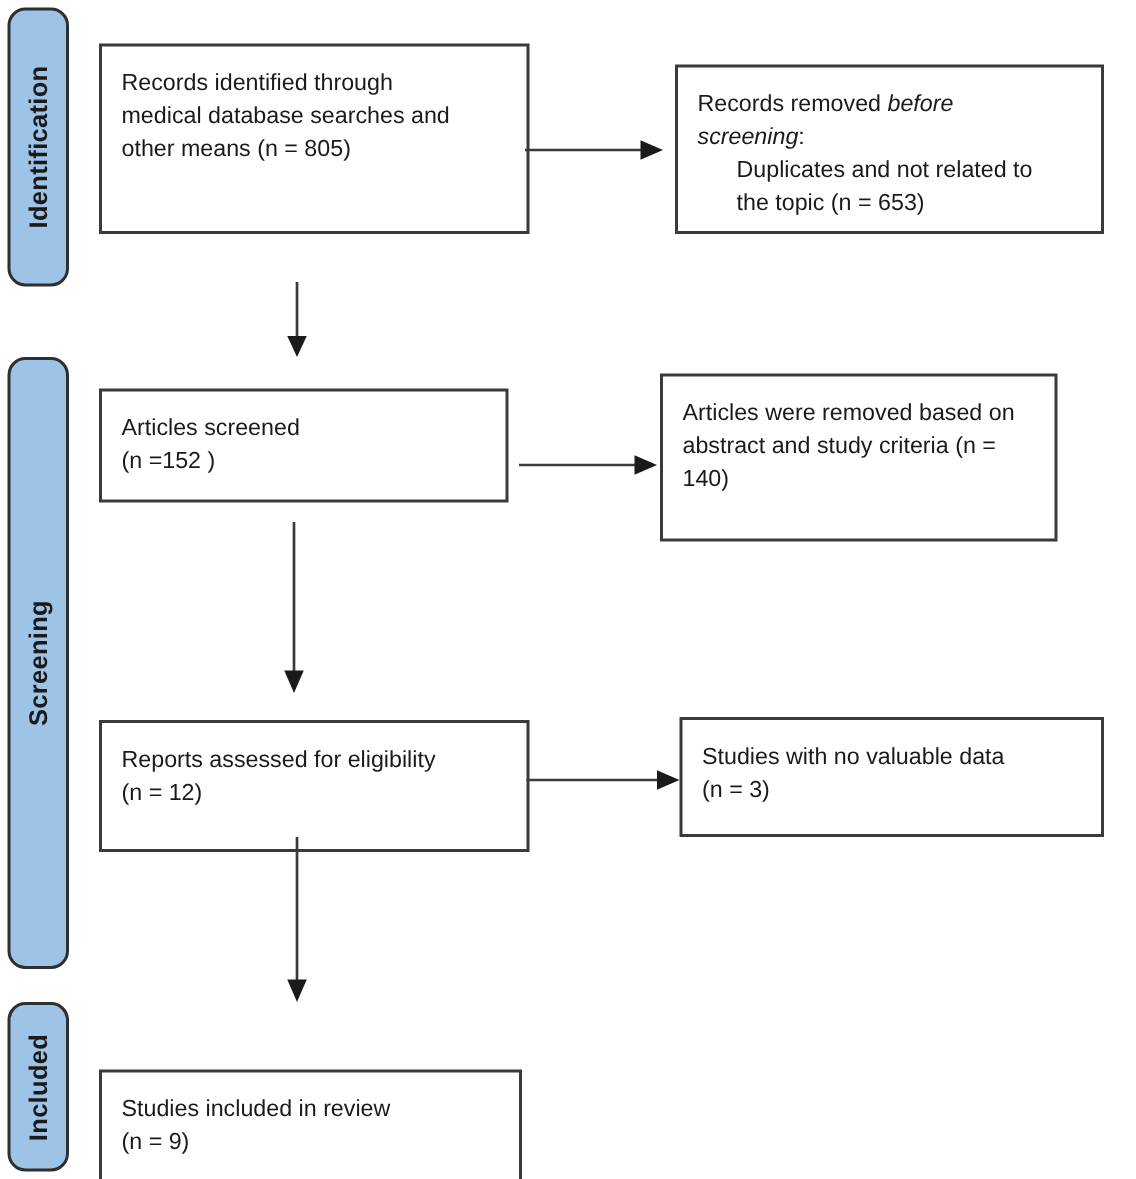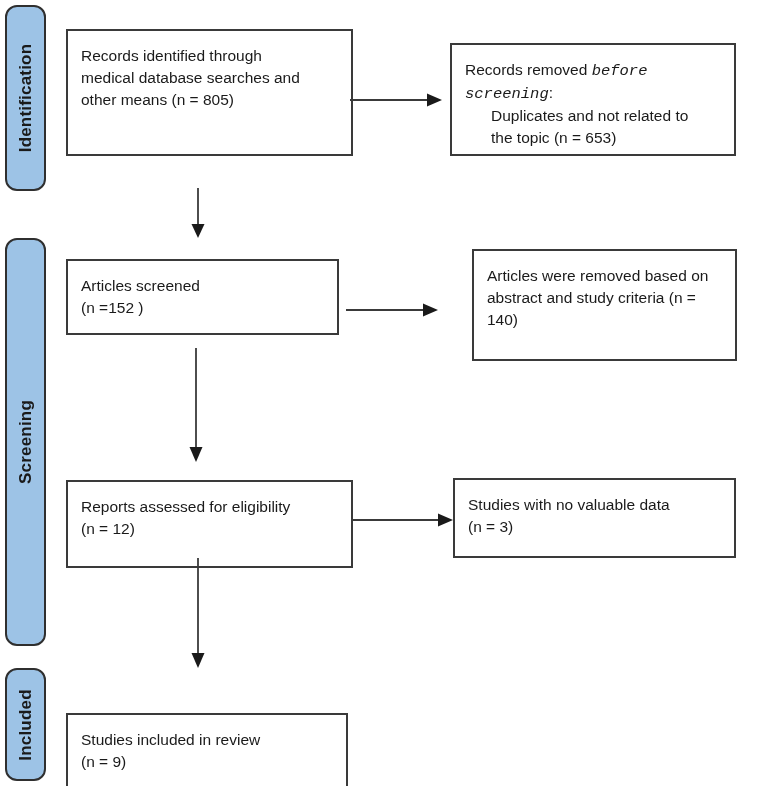--- a/index.html
+++ b/index.html
@@ -52,27 +52,27 @@
     box-sizing: border-box;
     padding: 14px 13px 10px 13px;
     font-size: 15.5px;
     line-height: 1.42;
     color: #1a1a1a;
   }
   .flow-box p {
     margin: 0;
   }
   .flow-box .bold   { font-weight: normal; }
-  .flow-box .italic { font-style: italic; font-family: Liberation Mono, monospace; }
+  .flow-box .italic { font-style: italic; }
   .flow-box .indent { padding-left: 26px; }
 
   #box-identified { left: 66px;  top: 29px;  width: 287px; height: 127px; }
   #box-removed    { left: 450px; top: 43px;  width: 286px; height: 113px; }
   #box-screened   { left: 66px;  top: 259px; width: 273px; height: 76px;  }
-  #box-excluded   { left: 472px; top: 249px; width: 265px; height: 112px; }
+  #box-excluded   { left: 440px; top: 249px; width: 265px; height: 112px; }
   #box-eligible   { left: 66px;  top: 480px; width: 287px; height: 88px;  }
   #box-novalue    { left: 453px; top: 478px; width: 283px; height: 80px;  }
   #box-included   { left: 66px;  top: 681px; width: 282px; height: 75px; margin-top: 32px;  }
 
   
   .conn {
     position: absolute;
   }
   .conn svg { display: block; overflow: visible; }
 

